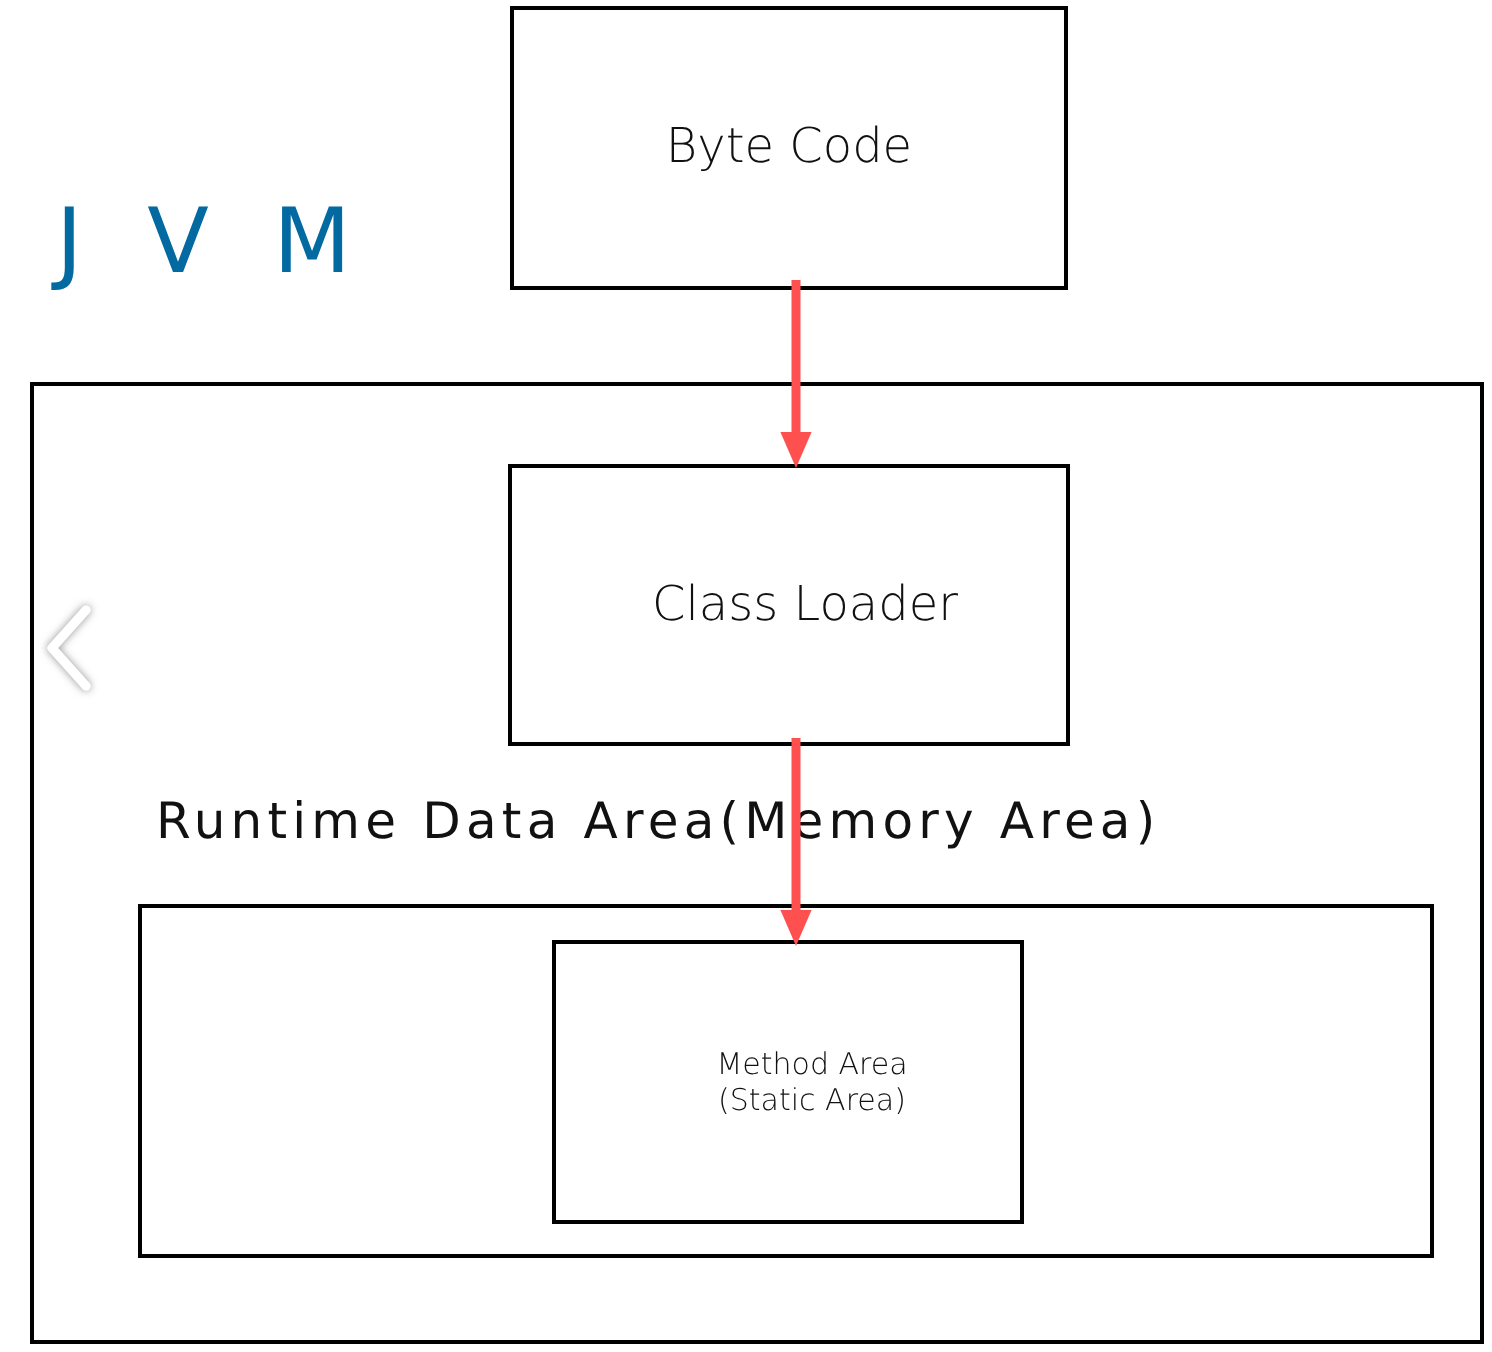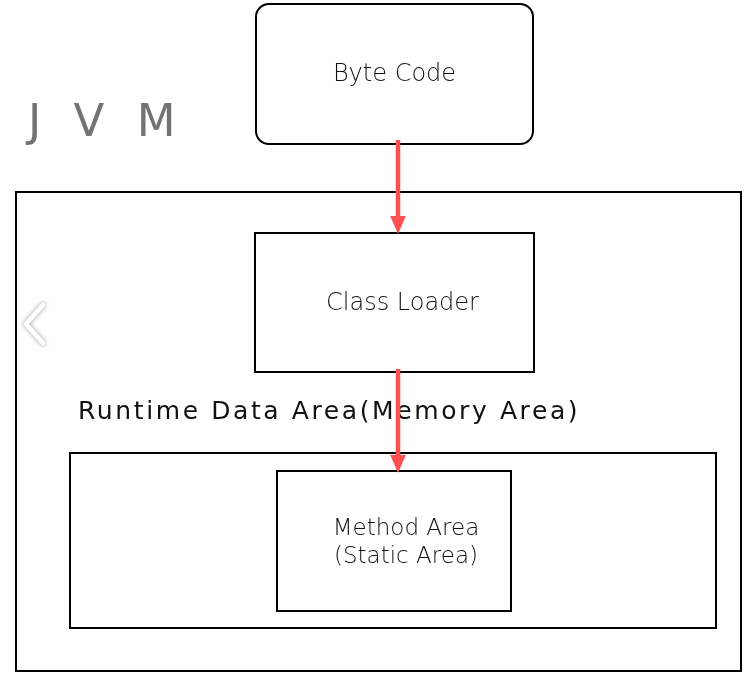--- a/index.html
+++ b/index.html
@@ -51,33 +51,32 @@
 
   
   #jvm-title {
     position: absolute;
     left: 28px;
     top: 98px;
     font-family: "DejaVu Sans", sans-serif;
     font-size: 45px;
     font-weight: 400;
     letter-spacing: 9px;
-    color: #737373;
+    color: #0369a1;
     line-height: 1;
     z-index: 6;
   }
 
   
   #byte-code-box {
     left: 255px;
     top: 3px;
     width: 279px;
     height: 142px;
     z-index: 5;
-    border-radius: 14px;
   }
   #byte-code-box .box-label { font-size: 24px; }
 
   
   #class-loader-box {
     left: 254px;
     top: 232px;
     width: 281px;
     height: 141px;
     z-index: 5;
@@ -109,21 +108,21 @@
   }
 
   
   #method-area-box {
     left: 276px;
     top: 470px;
     width: 236px;
     height: 142px;
     z-index: 5;
   }
-  #method-area-box .box-label { font-size: 23px; margin-left: 24px; }
+  #method-area-box .box-label { font-size: 15px; margin-left: 24px; }
 
   
   .arrow-svg {
     position: absolute;
     z-index: 7;
     overflow: visible;
   }
   #arrow-bytecode-to-classloader { left: 386px; top: 140px; }
   #arrow-classloader-to-methodarea { left: 386px; top: 369px; }
 

